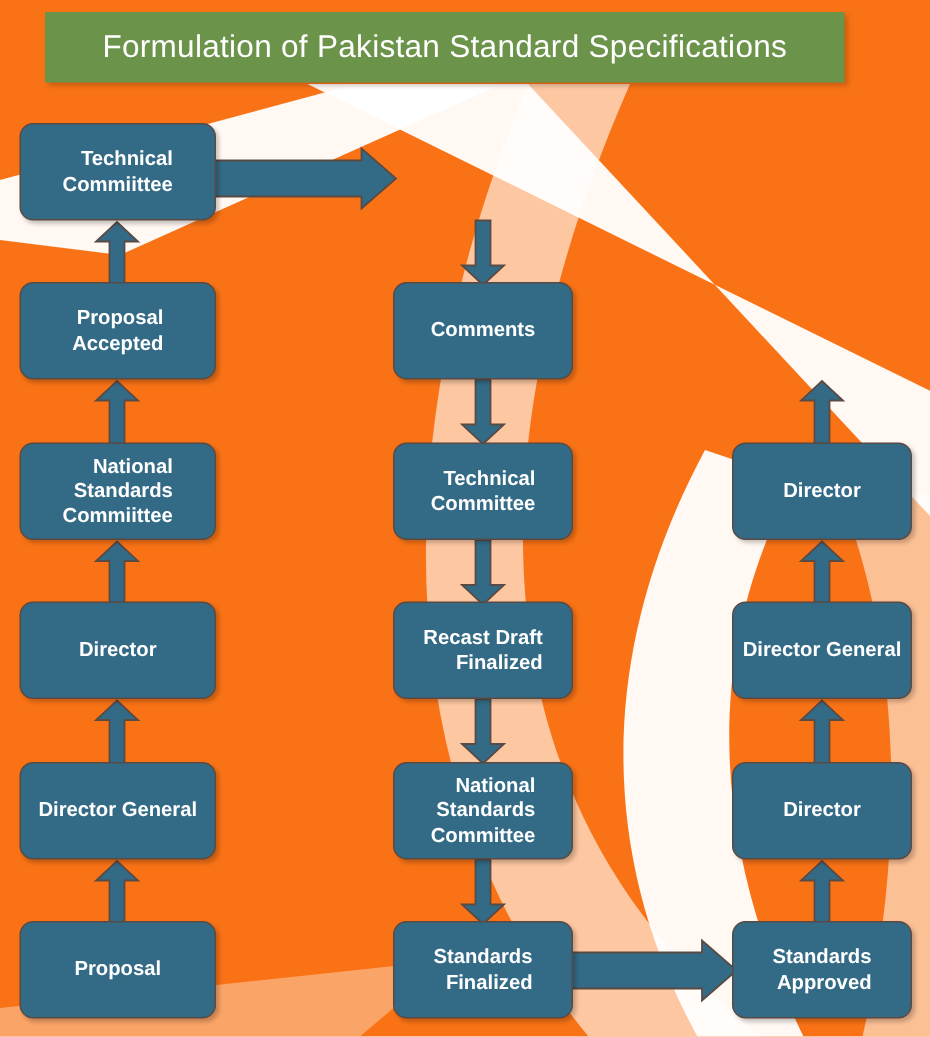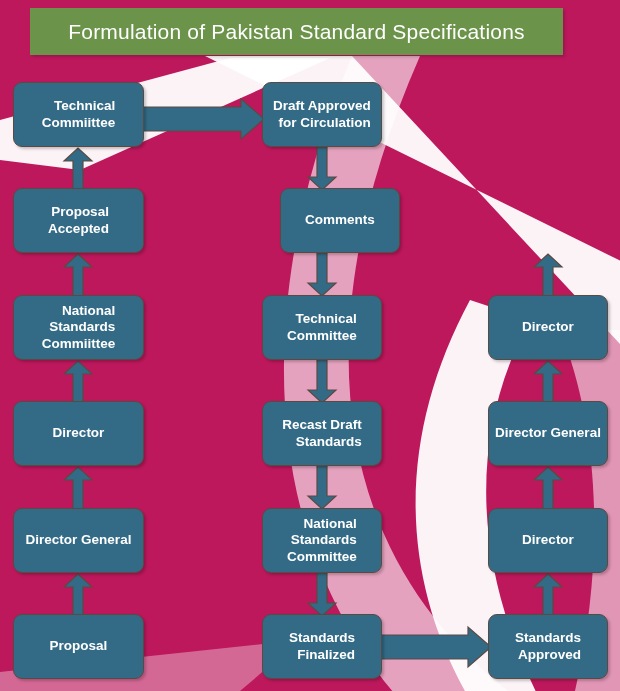--- a/index.html
+++ b/index.html
@@ -4,21 +4,21 @@
 <style>
   html, body {
     margin: 0;
     padding: 0;
     background: #ffffff;
   }
   #stage {
     position: relative;
     width: 620px;
     height: 691px;
-    background: #be185d;
+    background: #f97316;
     overflow: hidden;
     font-family: "Liberation Sans", sans-serif;
   }
 
   
   #bg-art {
     position: absolute;
     left: 0; top: 0;
     width: 620px; height: 691px;
     pointer-events: none;
@@ -191,34 +191,30 @@
   <div class="node" style="left:13px; top:401px; width:131px; height:65px;">
     <span>Director</span>
   </div>
   <div class="node" style="left:13px; top:508px; width:131px; height:65px;">
     <span>Director General</span>
   </div>
   <div class="node" style="left:13px; top:614px; width:131px; height:65px;">
     <span>Proposal</span>
   </div>
 
-  <div class="node" style="left:262px; top:82px; width:120px; height:65px;">
-    <span>Draft Approved
-for Circulation</span>
-  </div>
-  <div class="node" style="left:262px; top:188px; width:120px; height:65px;margin-left:18px;">
+  <div class="node" style="left:262px; top:188px; width:120px; height:65px;">
     <span>Comments</span>
   </div>
   <div class="node" style="left:262px; top:295px; width:120px; height:65px;">
     <span>Technical
 Committee</span>
   </div>
   <div class="node" style="left:262px; top:401px; width:120px; height:65px;">
     <span>Recast Draft
-Standards</span>
+Finalized</span>
   </div>
   <div class="node" style="left:262px; top:508px; width:120px; height:65px;">
     <span>National
 Standards
 Committee</span>
   </div>
   <div class="node" style="left:262px; top:614px; width:120px; height:65px;">
     <span>Standards
 Finalized</span>
   </div>

